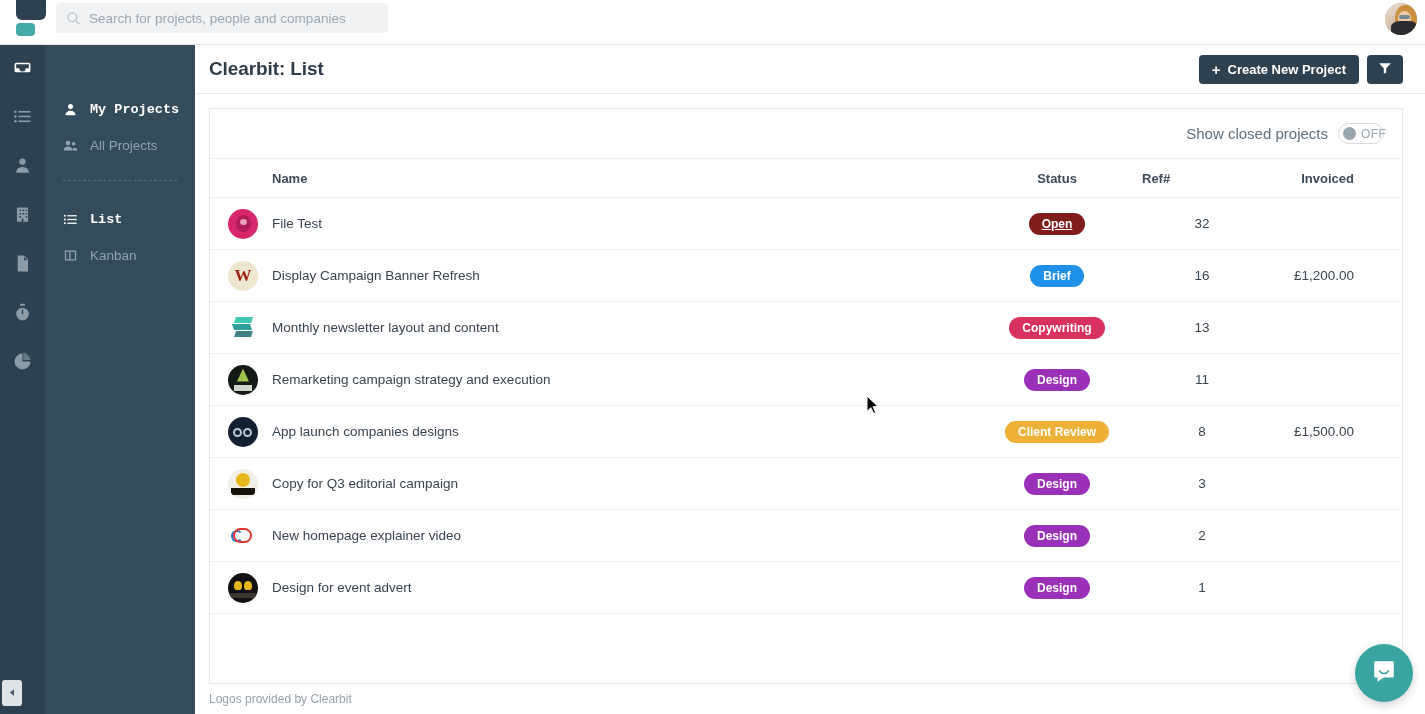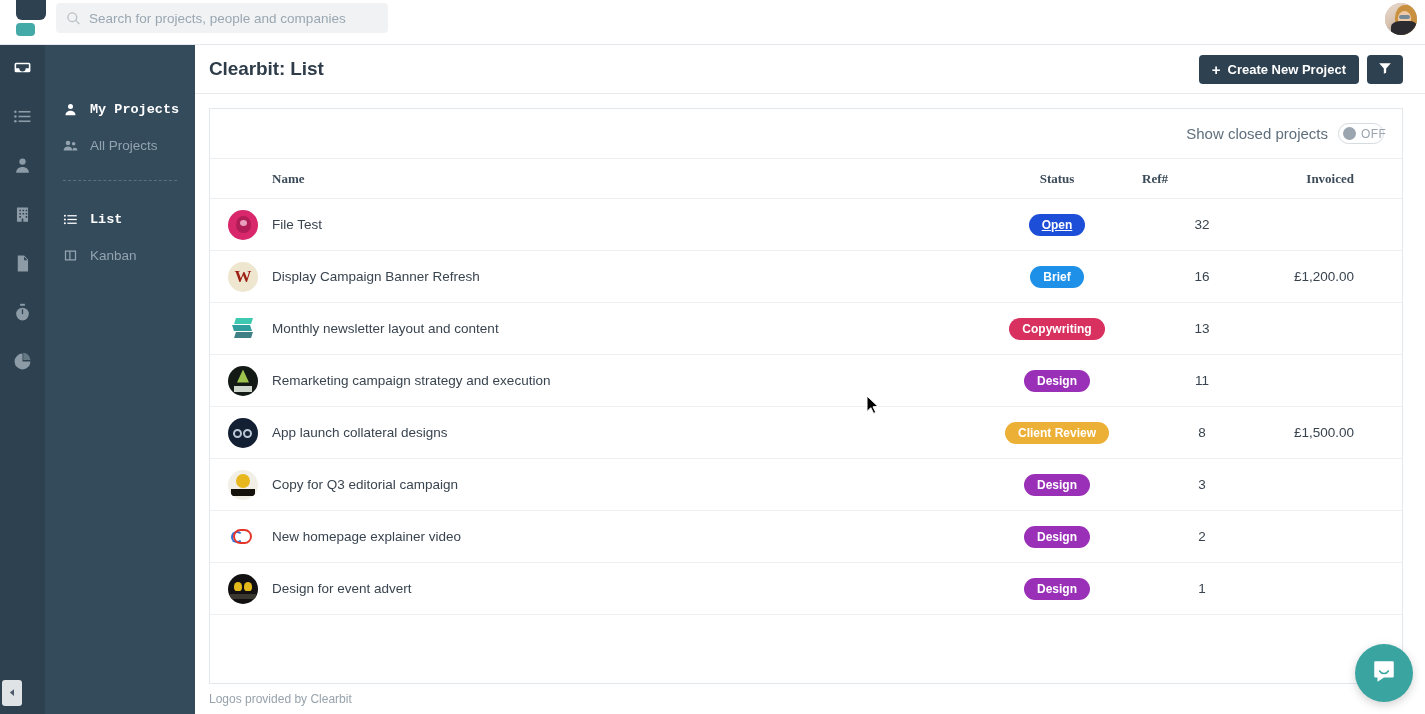--- a/index.html
+++ b/index.html
@@ -121,21 +121,21 @@
     width: 46px; height: 21px; border-radius: 11px; border: 1px solid #d6dbe0;
     background: #ffffff; display: flex; align-items: center; padding: 0 4px; gap: 5px;
     cursor: pointer;
   }
   .toggle-knob { width: 13px; height: 13px; border-radius: 50%; background: #9aa5af; flex:0 0 13px; }
   .toggle-text { font-size: 12px; color: #9aa5af; letter-spacing: .4px; }
 
   table.proj { width: 100%; border-collapse: collapse; table-layout: fixed; }
   table.proj th {
     font-size: 13px; font-weight: bold; color: #3c4b59; text-align: left;
-    padding: 12px 0 11px 0; border-bottom: 1px solid #eceff2; font-family: Liberation Serif, serif;
+    padding: 12px 0 11px 0; border-bottom: 1px solid #eceff2;
   }
   .col-logo  { width: 62px; }
   .col-name  { width: auto; }
   .col-status{ width: 170px; text-align: center !important; }
   .col-ref   { width: 120px; text-align: center; }
   .col-inv   { width: 140px; text-align: right !important; padding-right: 48px !important; }
   table.proj td {
     border-bottom: 1px solid #eef1f3; height: 52px; font-size: 13.5px; color: #39444f;
     vertical-align: middle;
   }
@@ -374,21 +374,21 @@
         </tr>
       </thead>
       <tbody id="rows">
           <tr>
             <td class="c-logo">
               <div class="logo-circ av1">
                 <span class="g"></span>
               </div>
             </td>
             <td>File Test</td>
-            <td class="c-status"><span class="badge" style="background: #1d4ed8; text-decoration: underline;">Open</span></td>
+            <td class="c-status"><span class="badge" style="background: #7f1d1d; text-decoration: underline;">Open</span></td>
             <td class="c-ref">32</td>
             <td class="c-inv"></td>
           </tr>
           <tr>
             <td class="c-logo">
               <div class="logo-circ av2">
                 <span>W</span>
               </div>
             </td>
             <td>Display Campaign Banner Refresh</td>
@@ -421,21 +421,21 @@
             <td class="c-ref">11</td>
             <td class="c-inv"></td>
           </tr>
           <tr>
             <td class="c-logo">
               <div class="logo-circ av5">
                 <span class="o"></span>
                 <span class="o2"></span>
               </div>
             </td>
-            <td>App launch collateral designs</td>
+            <td>App launch companies designs</td>
             <td class="c-status"><span class="badge" style="background: rgb(237, 176, 54);">Client Review</span></td>
             <td class="c-ref">8</td>
             <td class="c-inv">£1,500.00</td>
           </tr>
           <tr>
             <td class="c-logo">
               <div class="logo-circ av6">
                 <span class="r"></span>
                 <span class="bar"></span>
               </div>

